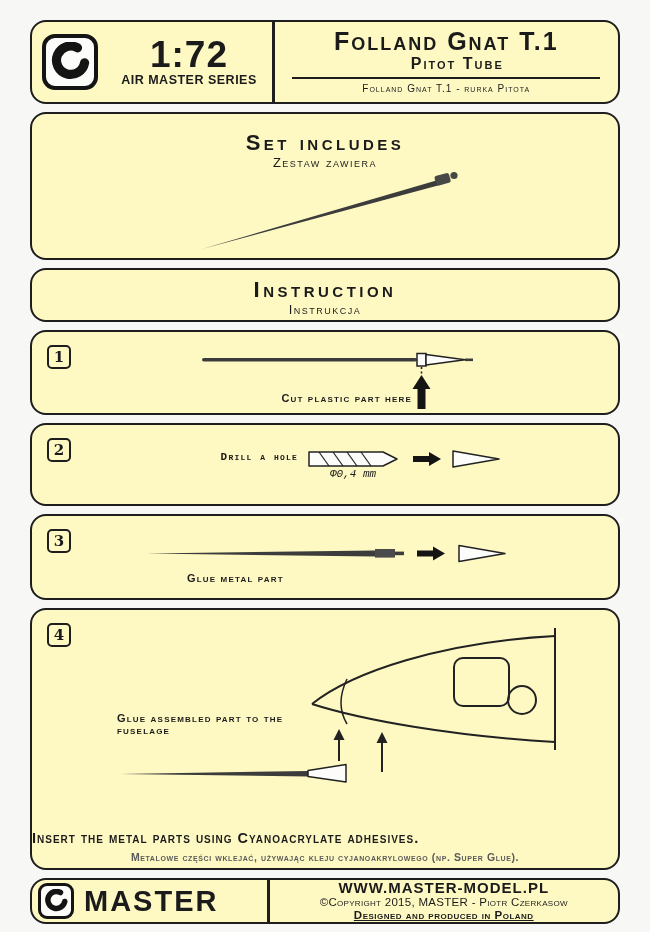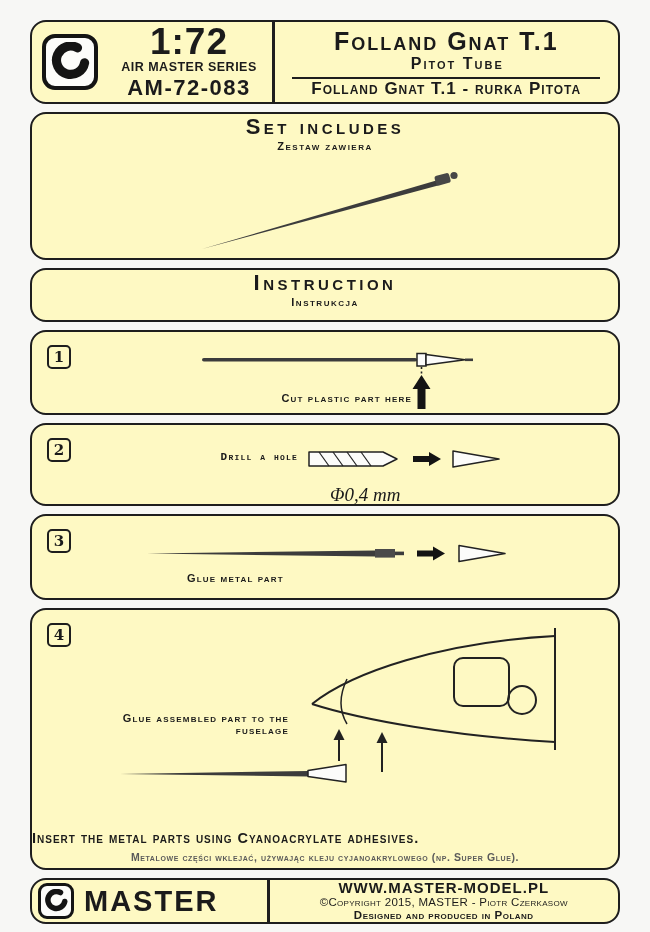--- a/index.html
+++ b/index.html
@@ -33,27 +33,27 @@
   .logo-badge.small { width: 36px; height: 36px; border-width: 3px; border-radius: 9px; }
   .header-left-text { flex: 1; text-align: center; }
   .scale { font-size: 37px; font-weight: bold; line-height: 36px; letter-spacing: 1px; }
   .series { font-size: 12.5px; font-weight: bold; letter-spacing: .5px; line-height: 15px; }
   .code { font-size: 22px; font-weight: bold; letter-spacing: 1.5px; line-height: 25px; }
   .vdiv { width: 2.5px; background: #1e1e1e; align-self: stretch; }
   .header-right { flex: 1; display: flex; flex-direction: column; align-items: center; justify-content: center; padding: 4px 8px; }
   .title { font-size: 25px; font-weight: bold; letter-spacing: 2px; line-height: 27px; }
   .subtitle { font-size: 16px; font-weight: bold; letter-spacing: 2px; line-height: 18px; padding-left: 22px; }
   .hrule { height: 2px; background: #1e1e1e; width: 94%; margin: 4px 0 3px; }
-  .translation { font-size: 17px; font-weight: bold; letter-spacing: 1px; line-height: 14px; }
-
-  
-  #set-includes { top: 112px; height: 148px; text-align: center; padding-top: 0; }
-  #instruction-header { top: 268px; height: 54px; text-align: center; }
+  .translation { font-size: 10px; font-weight: normal; letter-spacing: 1px; line-height: 14px; }
+
+  
+  #set-includes { top: 112px; height: 148px; text-align: center; padding-top: 16px; }
+  #instruction-header { top: 268px; height: 54px; text-align: center; padding-top: 7px; }
   .section-title { font-size: 22px; font-weight: bold; letter-spacing: 3.5px; line-height: 25px; }
-  .section-sub { font-size: 11px; font-weight: bold; letter-spacing: 1.5px; line-height: 15px; }
+  .section-sub { font-size: 13px; font-weight: normal; letter-spacing: 1.5px; line-height: 15px; }
 
   
   .step { }
   #step1 { top: 330px; height: 85px; }
   #step2 { top: 423px; height: 83px; }
   #step3 { top: 514px; height: 86px; }
   #step4 { top: 608px; height: 262px; }
   .badge {
     position: absolute; left: 15px; top: 13px;
     width: 24px; height: 24px;
@@ -63,61 +63,59 @@
     font-size: 15px; font-weight: bold;
   }
   .draw { position: absolute; }
   .step-label {
     position: absolute;
     font-size: 11px; font-weight: bold; letter-spacing: 1.2px;
     font-variant: small-caps;
   }
   .diameter {
     position: absolute;
-    font-style: italic; font-size: 19px;
-    font-family: Liberation Serif, serif;
-    margin-top: 16px;
+    font-style: italic; font-size: 11px;
+    font-family: Liberation Mono, monospace;
   }
 
   
   .note-en {
     position: absolute; left: 0; right: 0; top: 220px; text-align: left;
     font-size: 14.5px; font-weight: bold; letter-spacing: 1px; font-variant: small-caps;
   }
   .note-pl {
     position: absolute; left: 0; right: 0; top: 241px; text-align: center;
     font-size: 10.5px; font-weight: bold; letter-spacing: .6px; font-variant: small-caps;
     color: #5a5a5a;
   }
 
   
   #footer { top: 878px; height: 46px; display: flex; }
   .footer-left { width: 235px; display: flex; align-items: center; gap: 10px; padding-left: 6px; }
   .brand { font-size: 29px; font-weight: bold; letter-spacing: 2px; }
   .footer-right { flex: 1; display: flex; flex-direction: column; align-items: center; justify-content: center; line-height: 13px; }
   .website { font-size: 15px; font-weight: bold; letter-spacing: 1px; line-height: 16px; }
   .copyright { font-size: 11.5px; letter-spacing: .3px; }
-  .origin { font-size: 11.5px; font-weight: bold; letter-spacing: .5px; }
+  .origin { font-size: 11.5px; font-weight: bold; letter-spacing: .5px; text-decoration: underline; }
 </style>
 </head>
 <body>
 
 <div class="page">
 
   <div class="box" id="header">
     <div class="header-left">
       <div class="logo-badge">
         <svg width="40" height="40" viewBox="0 0 48 48">
           <path d="M33 7 A17 17 0 1 0 41.5 25" fill="none" stroke="#141414" stroke-width="11" stroke-linecap="round"></path>
         </svg>
       </div>
       <div class="header-left-text">
         <div class="scale">1:72</div>
         <div class="series">AIR MASTER SERIES</div>
-        <div class="code">AM-72-083</div>
       </div>
     </div>
     <div class="vdiv"></div>
     <div class="header-right">
       <div class="title sc">Folland Gnat T.1</div>
       <div class="subtitle sc">Pitot Tube</div>
       <div class="hrule"></div>
       <div class="translation sc">Folland Gnat T.1 - rurka Pitota</div>
     </div>
   </div>
@@ -189,21 +187,21 @@
       <circle cx="410" cy="76" r="14" fill="none" stroke="#222" stroke-width="2"></circle>
 
       <polygon points="8,150 196,147 196,152.5" fill="#3c3c3c"></polygon>
       <polygon points="196,146.5 234,140.5 234,158 196,152.5" fill="#fcfcfa" stroke="#222" stroke-width="1.5" stroke-linejoin="round"></polygon>
 
       <line x1="227" y1="137" x2="227" y2="113" stroke="#222" stroke-width="2"></line>
       <polygon points="227,105 221.5,116 232.5,116" fill="#222"></polygon>
       <line x1="270" y1="148" x2="270" y2="117" stroke="#222" stroke-width="2"></line>
       <polygon points="270,108 264.5,119 275.5,119" fill="#222"></polygon>
     </svg>
-    <div class="step-label" style="left:85px; top:102px; width:172px; text-align:right;">Glue assembled part to the fuselage</div>
+    <div class="step-label" style="left:85px; top:102px; width:172px; text-align:left;">Glue assembled part to the fuselage</div>
 
     <div class="note-en">Insert the metal parts using Cyanoacrylate adhesives.</div>
     <div class="note-pl">Metalowe części wklejać, używając kleju cyjanoakrylowego (np. Super Glue).</div>
   </div>
 
   <div class="box" id="footer">
     <div class="footer-left">
       <div class="logo-badge small">
         <svg width="24" height="24" viewBox="0 0 48 48">
           <path d="M33 7 A17 17 0 1 0 41.5 25" fill="none" stroke="#141414" stroke-width="11" stroke-linecap="round"></path>

